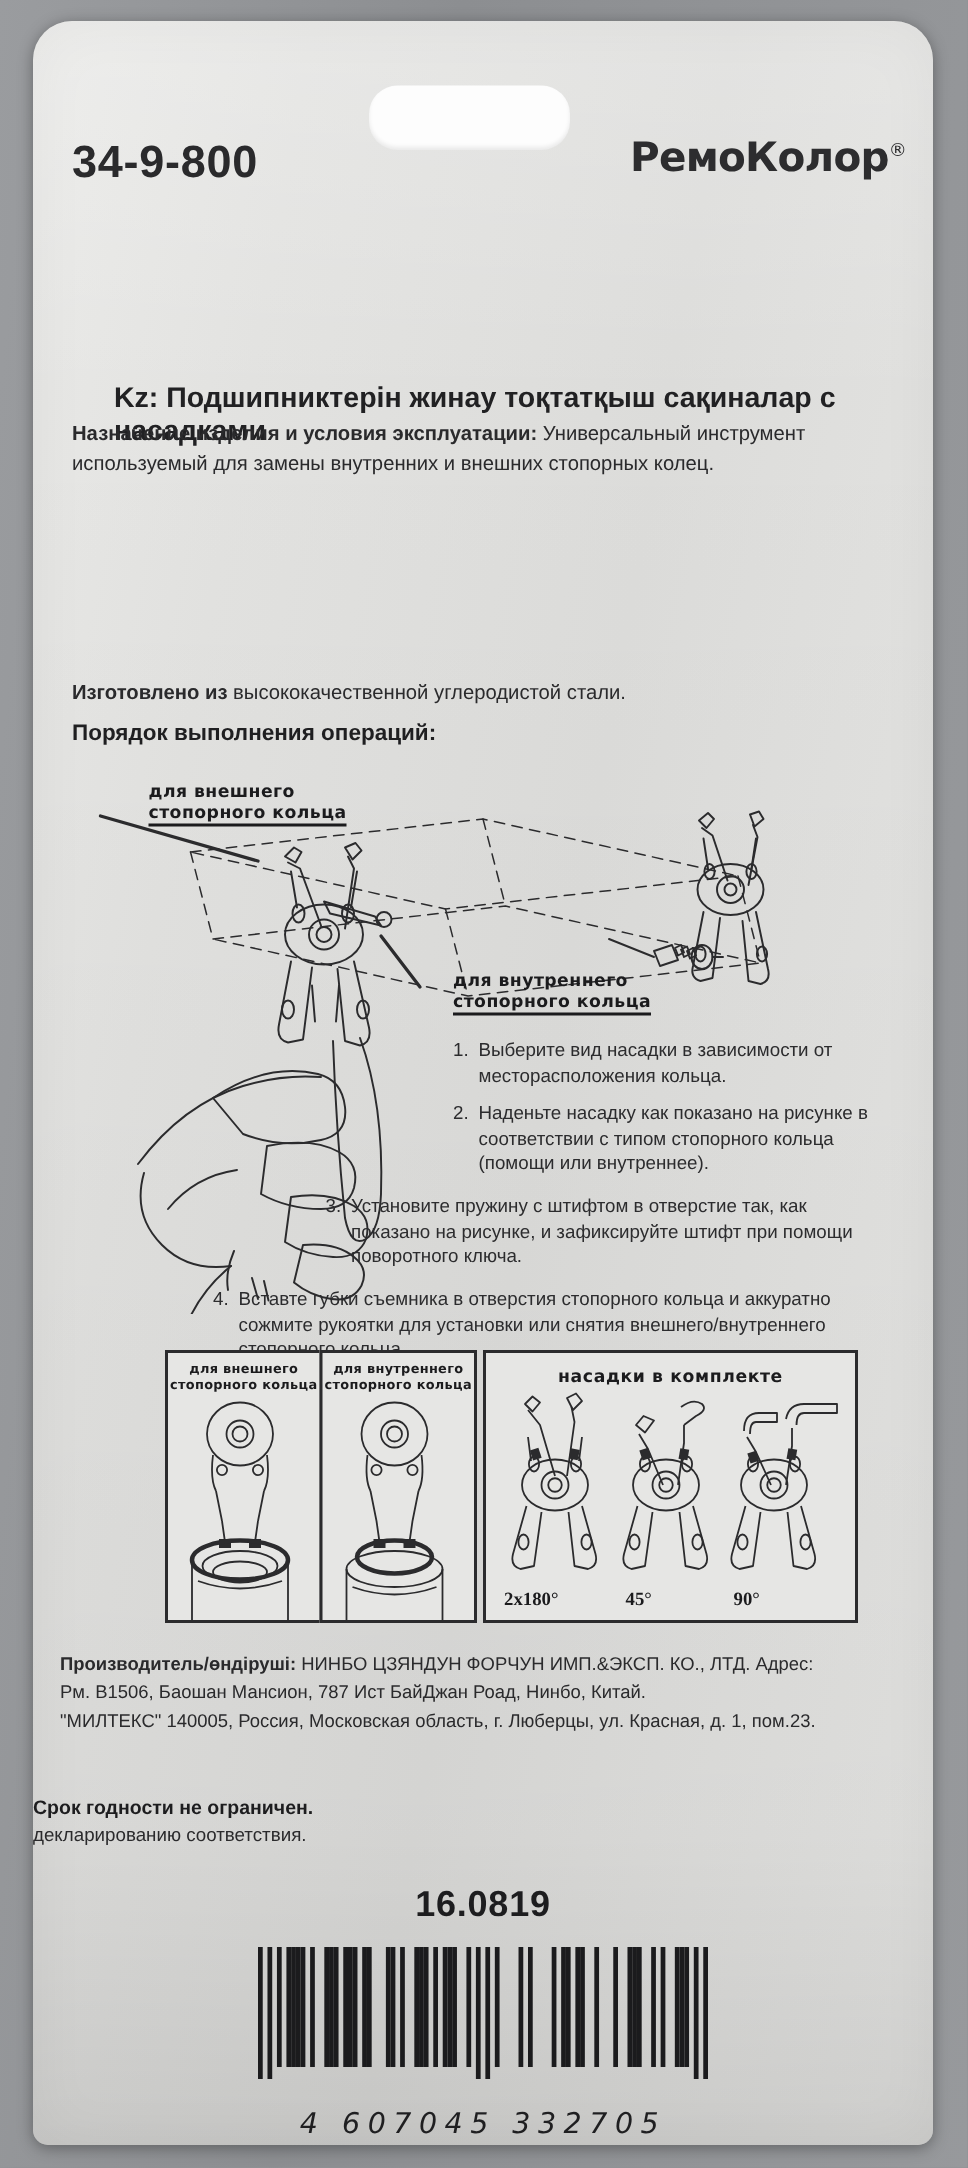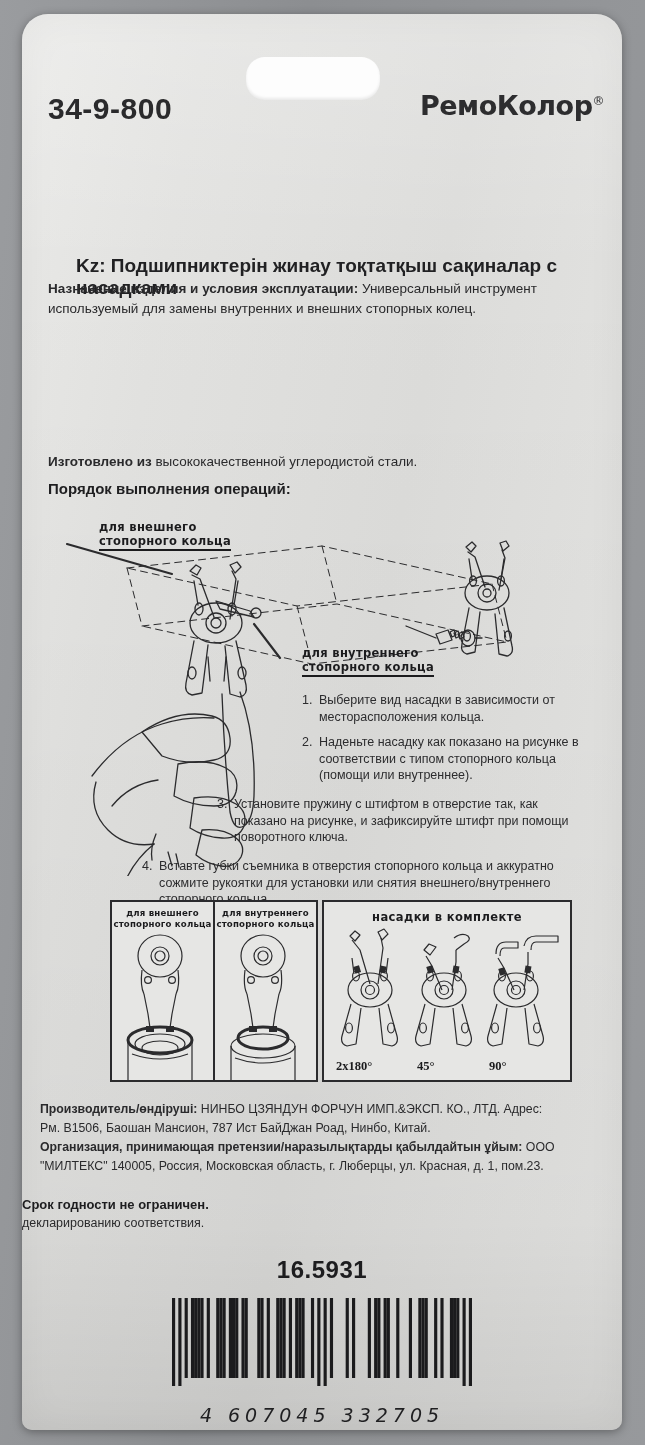--- a/index.html
+++ b/index.html
@@ -323,30 +323,29 @@
         </svg>
         <div class="anglelbl l1">2x180°</div>
         <div class="anglelbl l2">45°</div>
         <div class="anglelbl l3">90°</div>
       </div>
     </div>
 
     <div class="mfr">
       <span class="ln"><b>Производитель/өндіруші:</b><span> НИНБО ЦЗЯНДУН ФОРЧУН ИМП.&amp;ЭКСП. КО., ЛТД. Адрес:</span></span>
       <span class="ln">Рм. В1506, Баошан Мансион, 787 Ист БайДжан Роад, Нинбо, Китай.</span>
-      <span class="ln"><b>Организация, принимающая претензии/наразылықтарды қабылдайтын ұйым:</b><span> ООО</span></span>
       <span class="ln">"МИЛТЕКС" 140005, Россия, Московская область, г. Люберцы, ул. Красная, д. 1, пом.23.</span>
     </div>
 
     <div class="warranty">
       <div class="b1">Срок годности не ограничен.</div>
       <div>декларированию соответствия.</div>
     </div>
 
-    <div class="date">16.5931</div>
+    <div class="date">16.0819</div>
 
     <div class="barcode">
       <svg class="bcbars" width="300" height="88" viewBox="0 0 300 88">
         <rect x="0" y="0" width="300" height="88" fill="none"></rect>
         <g fill="#1b1b1d" id="bars">
             <rect x="0.00" y="0" width="3.16" height="88"></rect>
             <rect x="6.32" y="0" width="3.16" height="88"></rect>
             <rect x="12.63" y="0" width="3.16" height="80"></rect>
             <rect x="18.95" y="0" width="3.16" height="80"></rect>
             <rect x="22.11" y="0" width="3.16" height="80"></rect>

